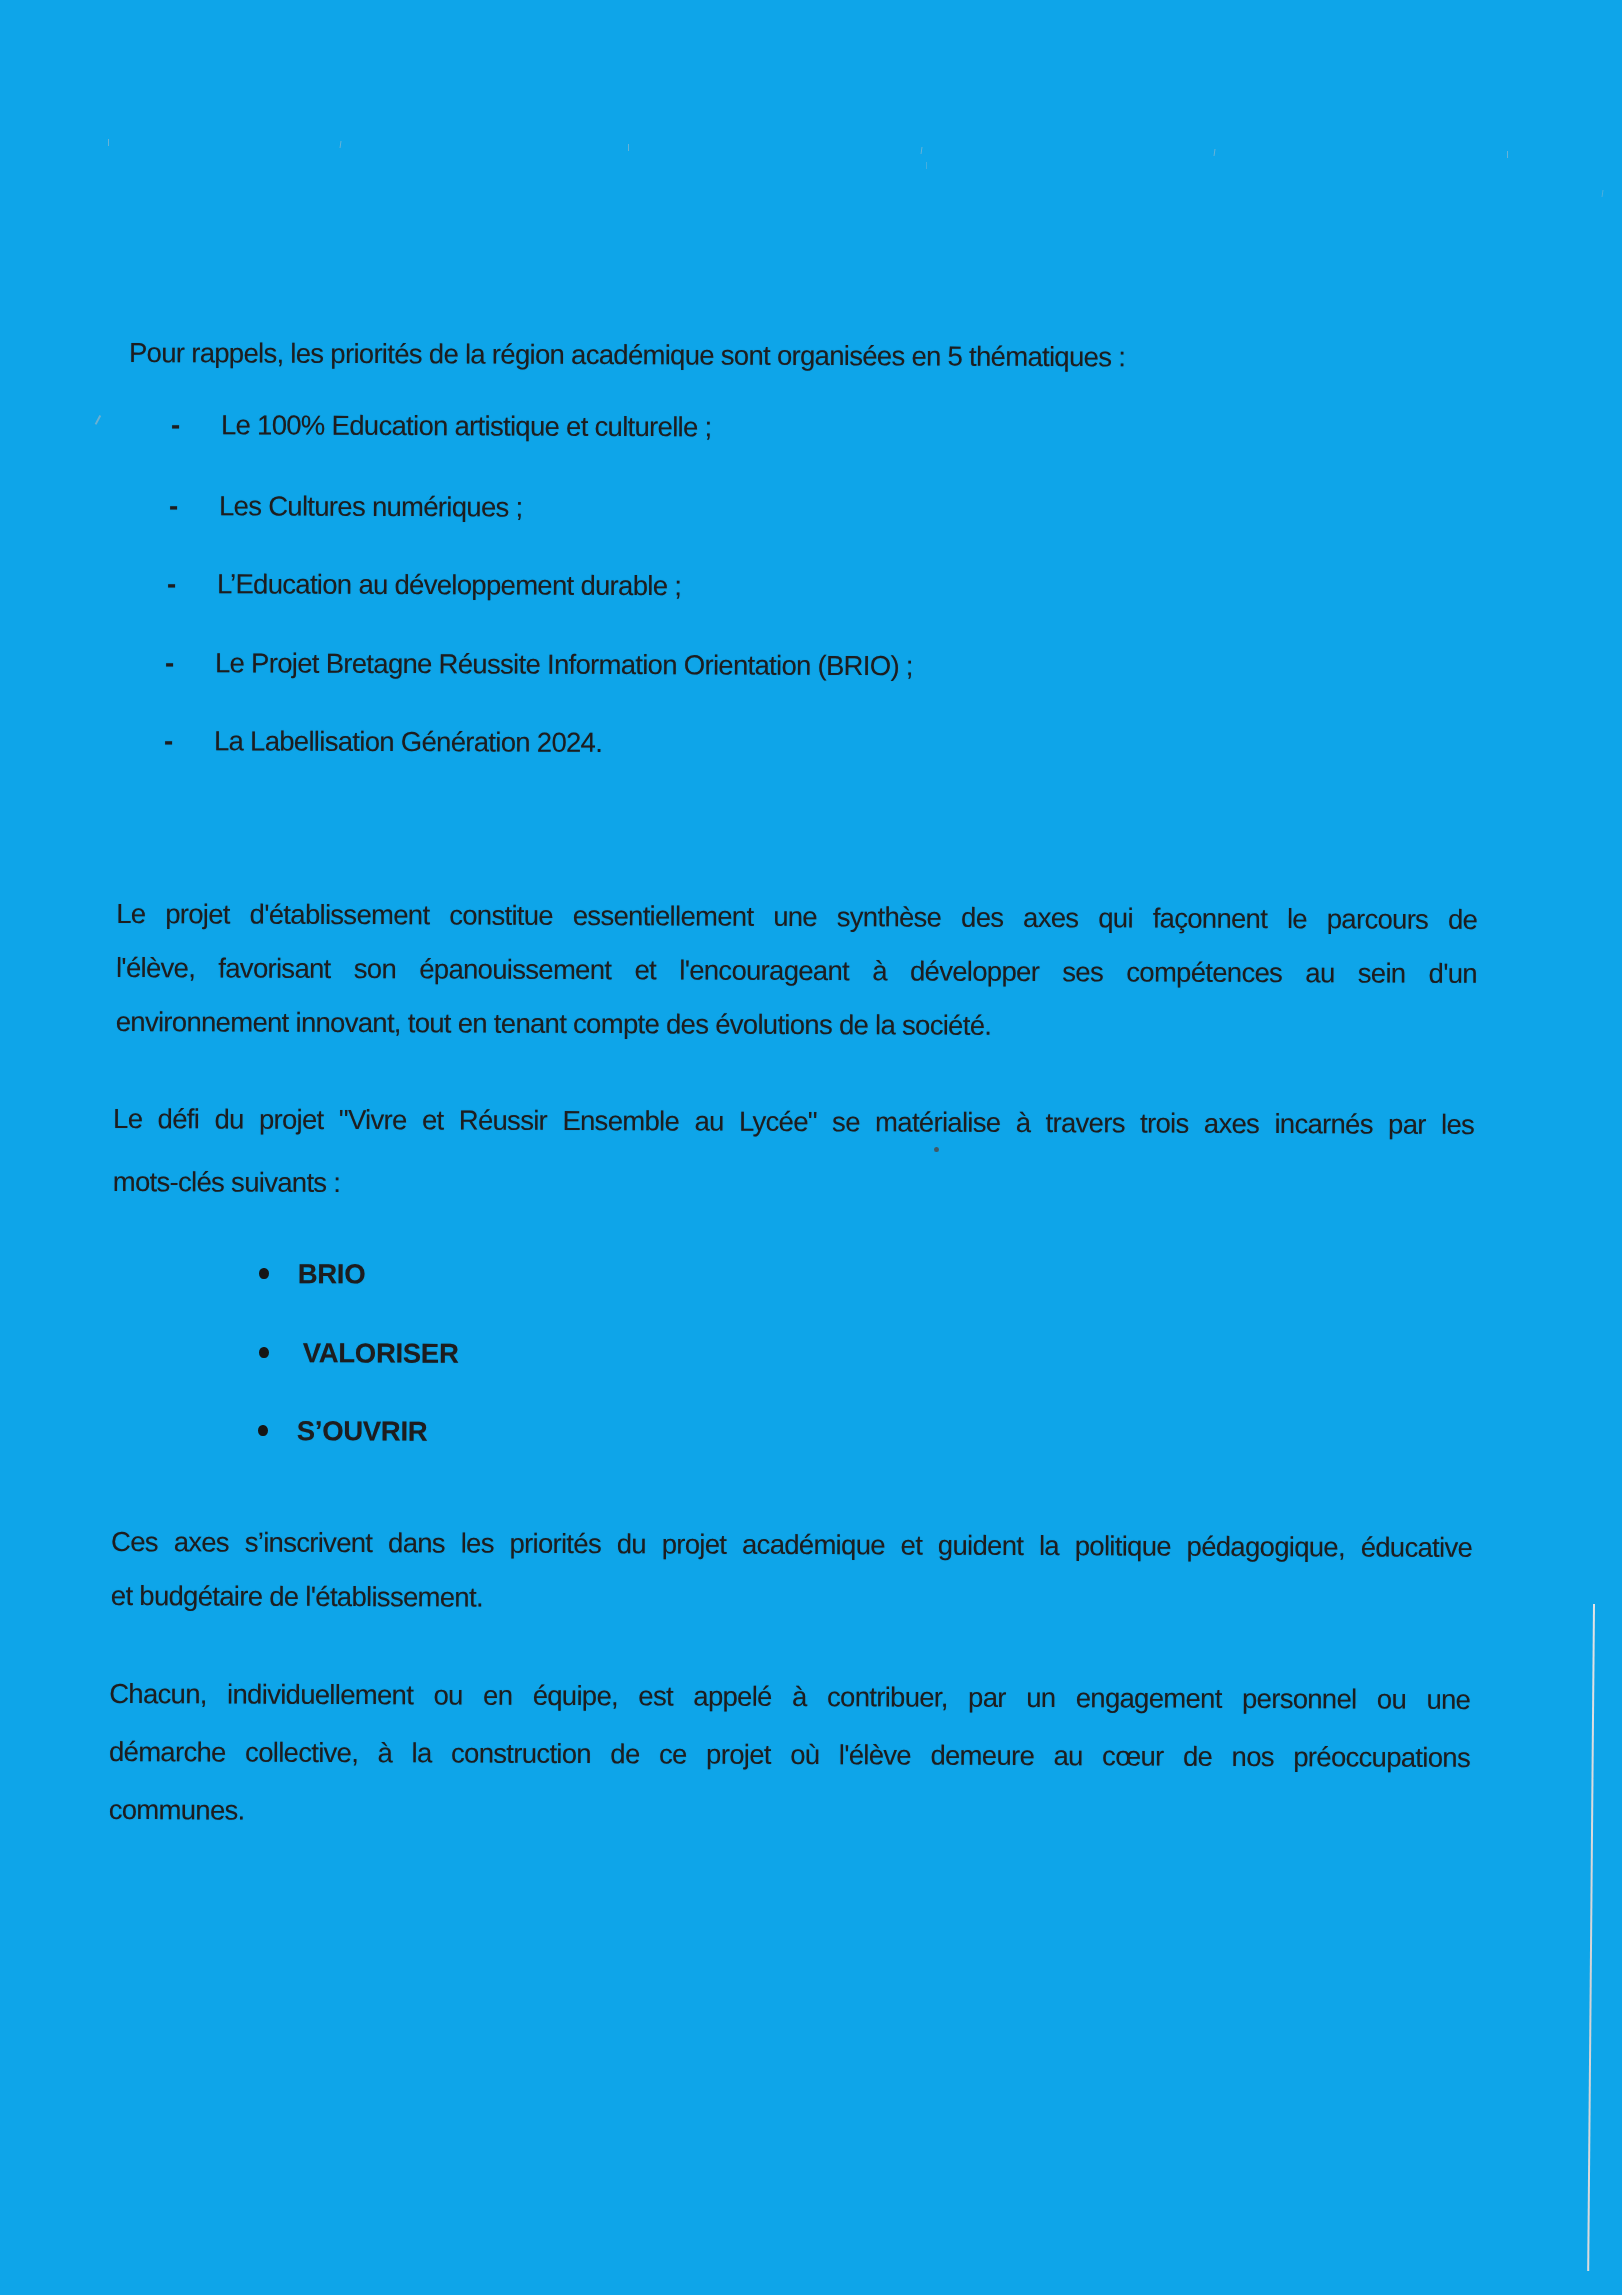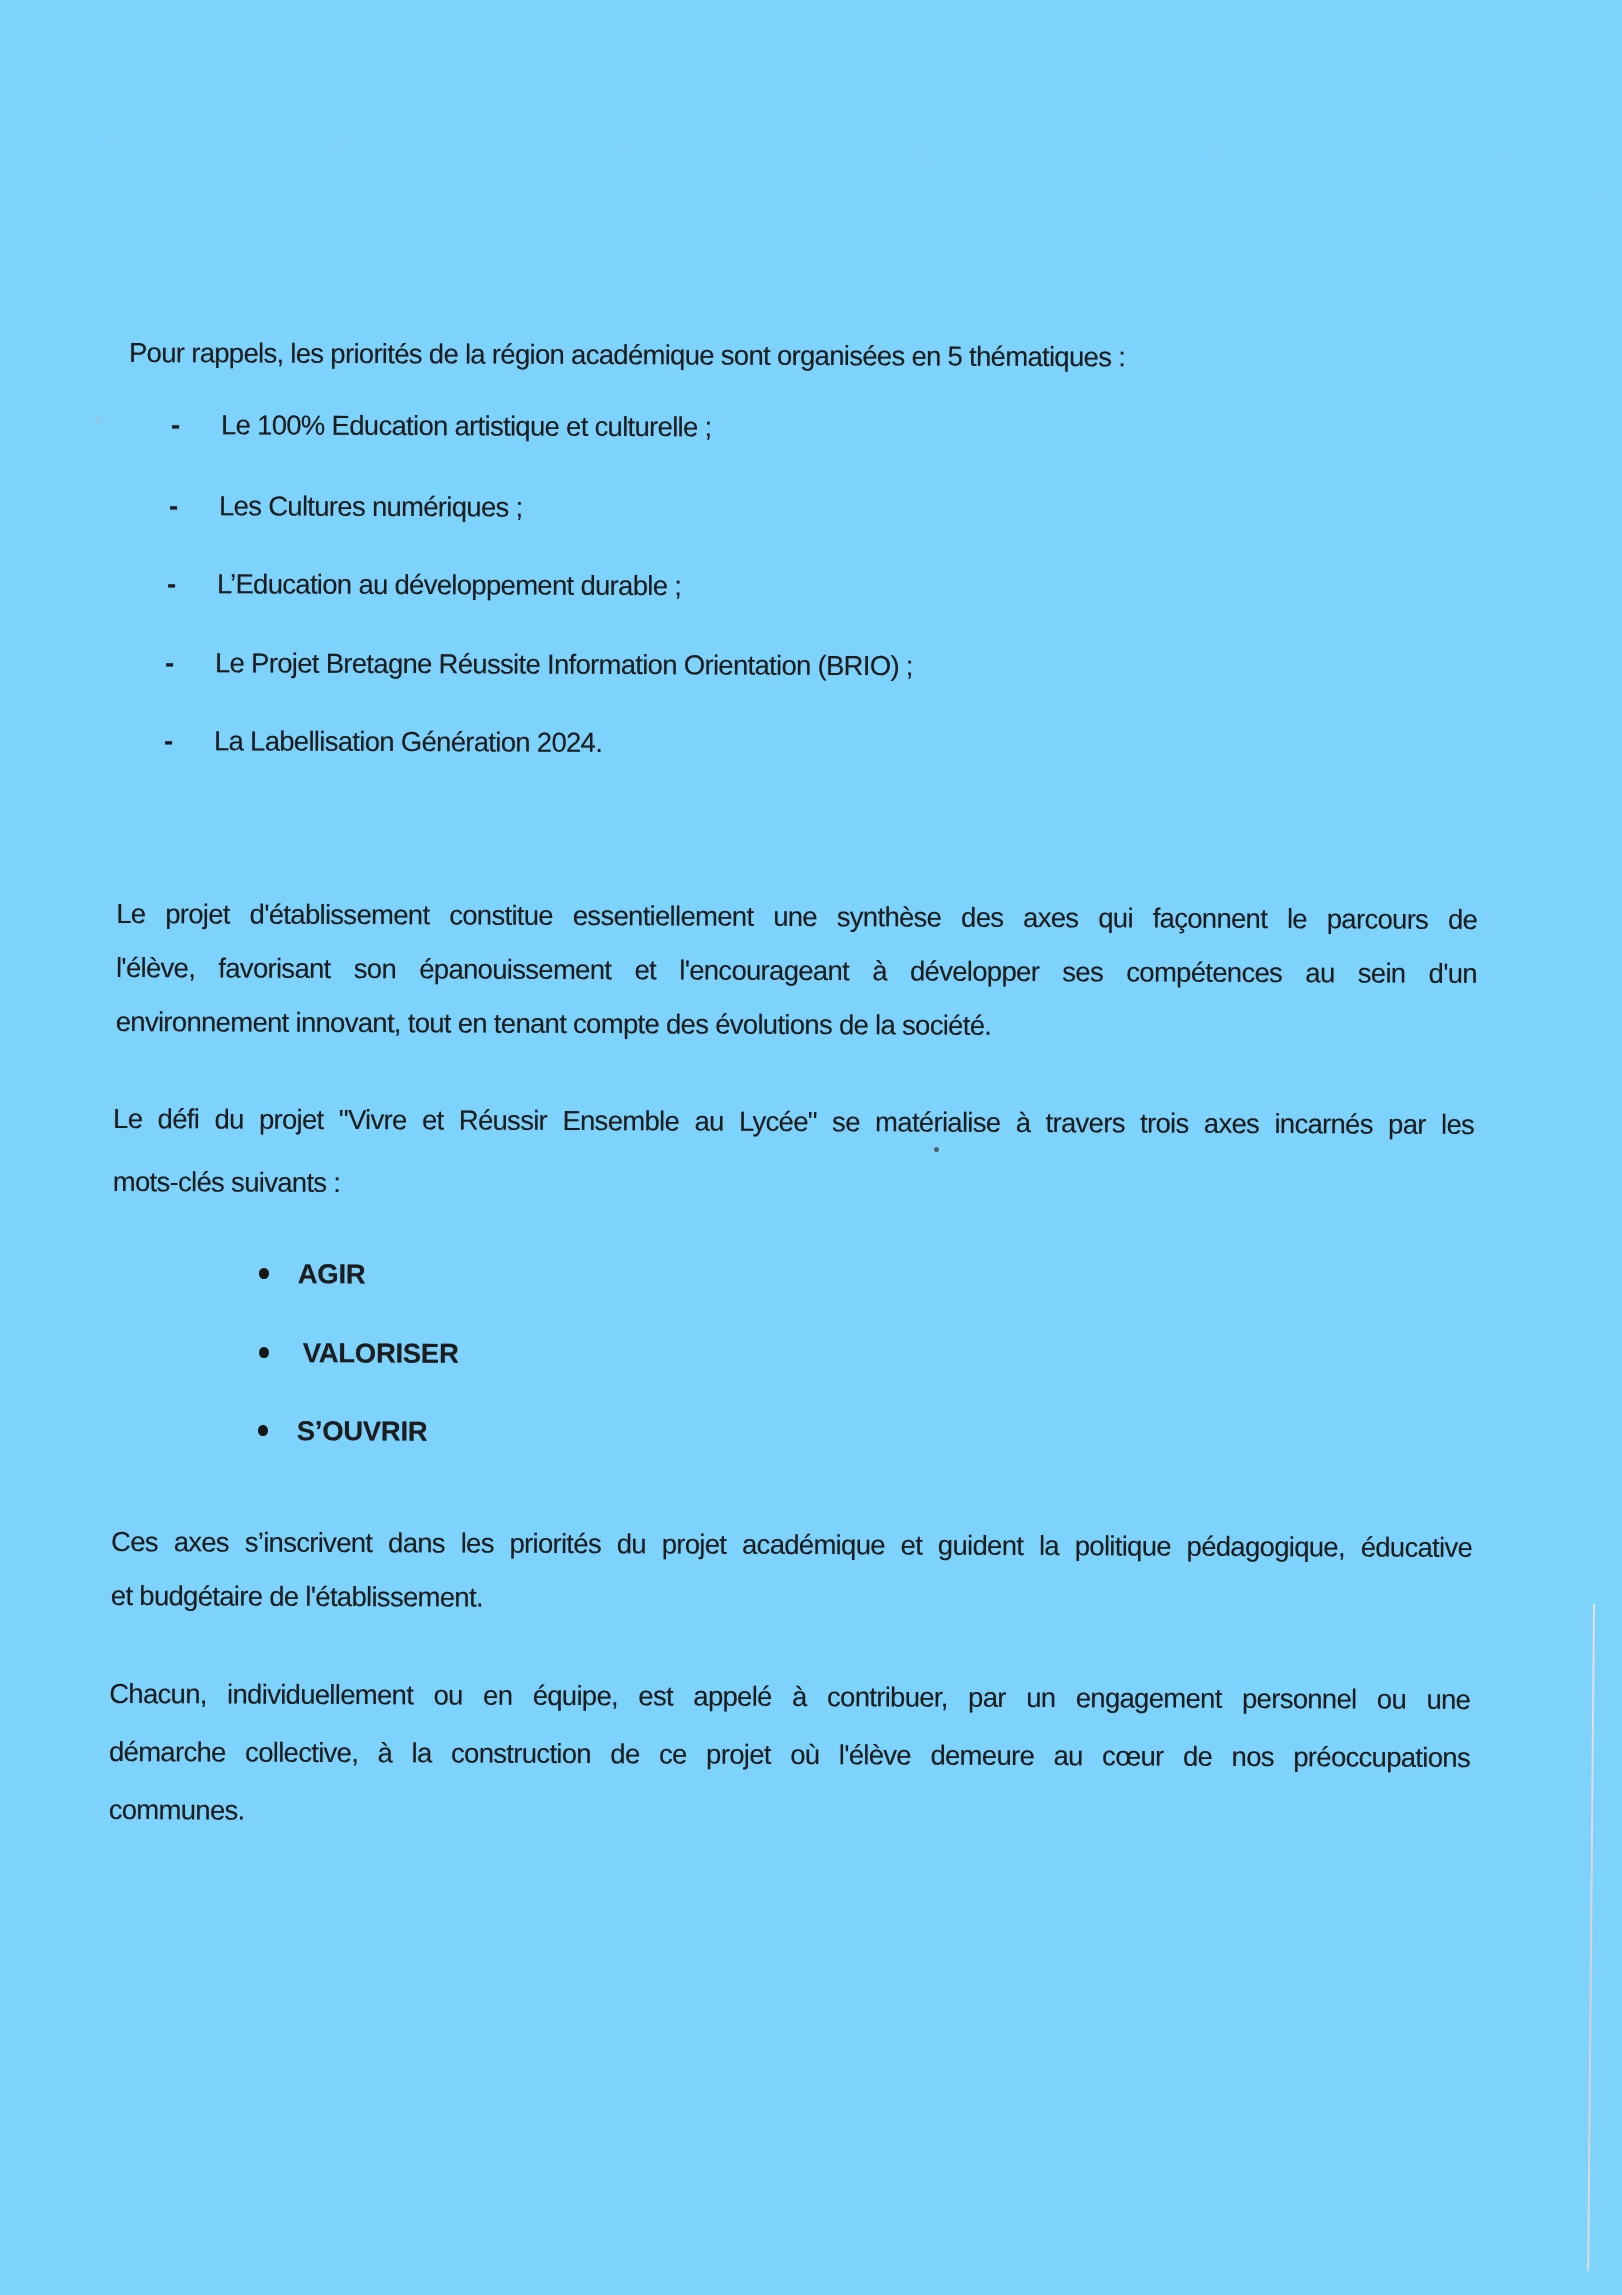--- a/index.html
+++ b/index.html
@@ -1,20 +1,20 @@
 <!DOCTYPE html>
 <html style="font-size:10.5px"><head>
 <meta charset="utf-8">
 <style>
   html,body{margin:0;padding:0;background:#ffffff;}
   .page{
     position:relative;
     width:1623px;
     height:2295px;
-    background:#7dd3fc;
+    background:#0ea5e9;
     overflow:hidden;
     font-family:"Liberation Sans","DejaVu Sans",sans-serif;
     color:#1d1d1f;
   }
   .block{
     position:absolute;
     font-size:27.5px;
     letter-spacing:-0.7px;
     line-height:55px;
     white-space:normal;
@@ -95,21 +95,21 @@
     <div class="pline last">environnement innovant, tout en tenant compte des évolutions de la société.</div>
   </div>
 
   <div class="block par" style="left:113px;top:1087px;line-height:63px;">
     <div class="pline">Le défi du projet "Vivre et Réussir Ensemble au Lycée" se matérialise à travers trois axes incarnés par les</div>
     <div class="pline last">mots-clés suivants :</div>
   </div>
 
   <div class="block kw-row" style="left:259px;top:1254px;">
     <span class="dot"></span>
-    <span>AGIR</span>
+    <span>BRIO</span>
   </div>
   <div class="block kw-row" style="left:259px;top:1333px;justify-content:center;">
     <span class="dot" style="margin-right:34px;"></span>
     <span>VALORISER</span>
   </div>
   <div class="block kw-row" style="left:258px;top:1411px;">
     <span class="dot"></span>
     <span>S’OUVRIR</span>
   </div>
 

